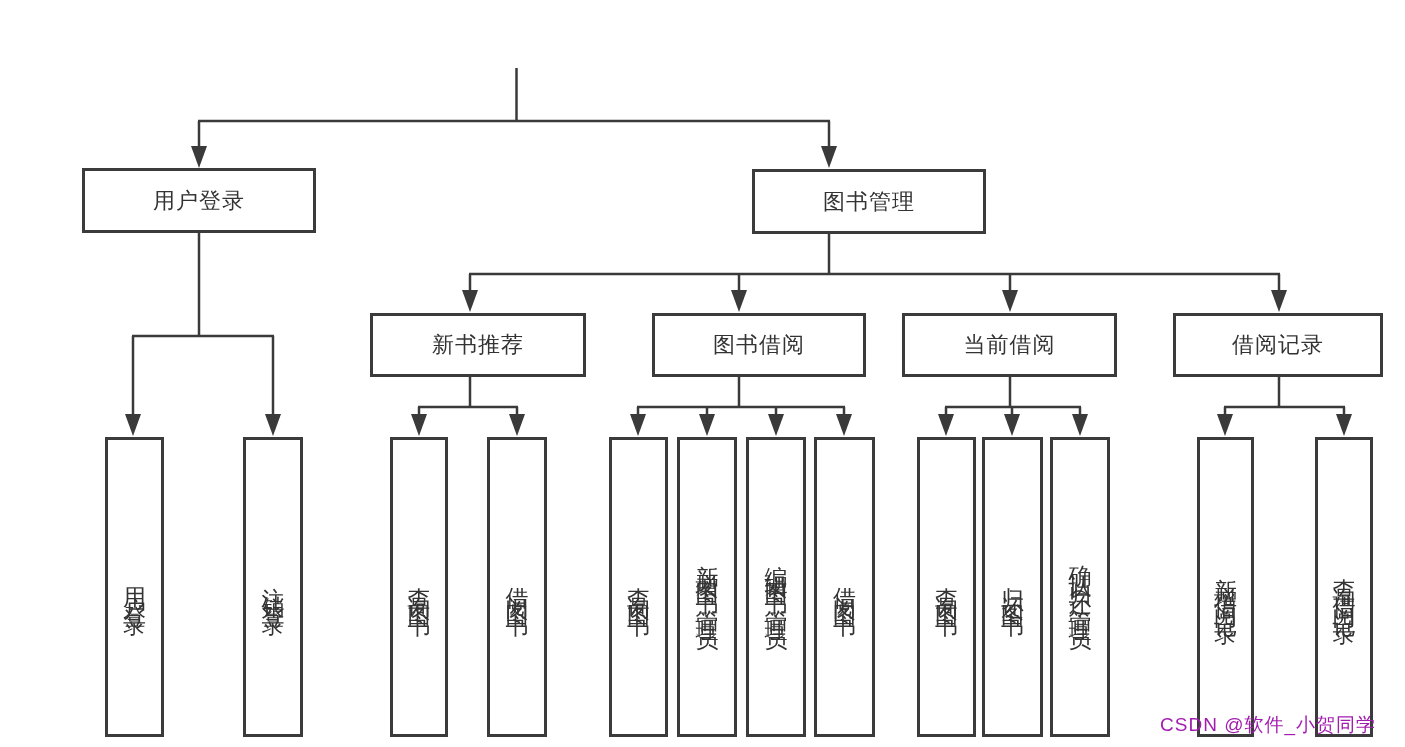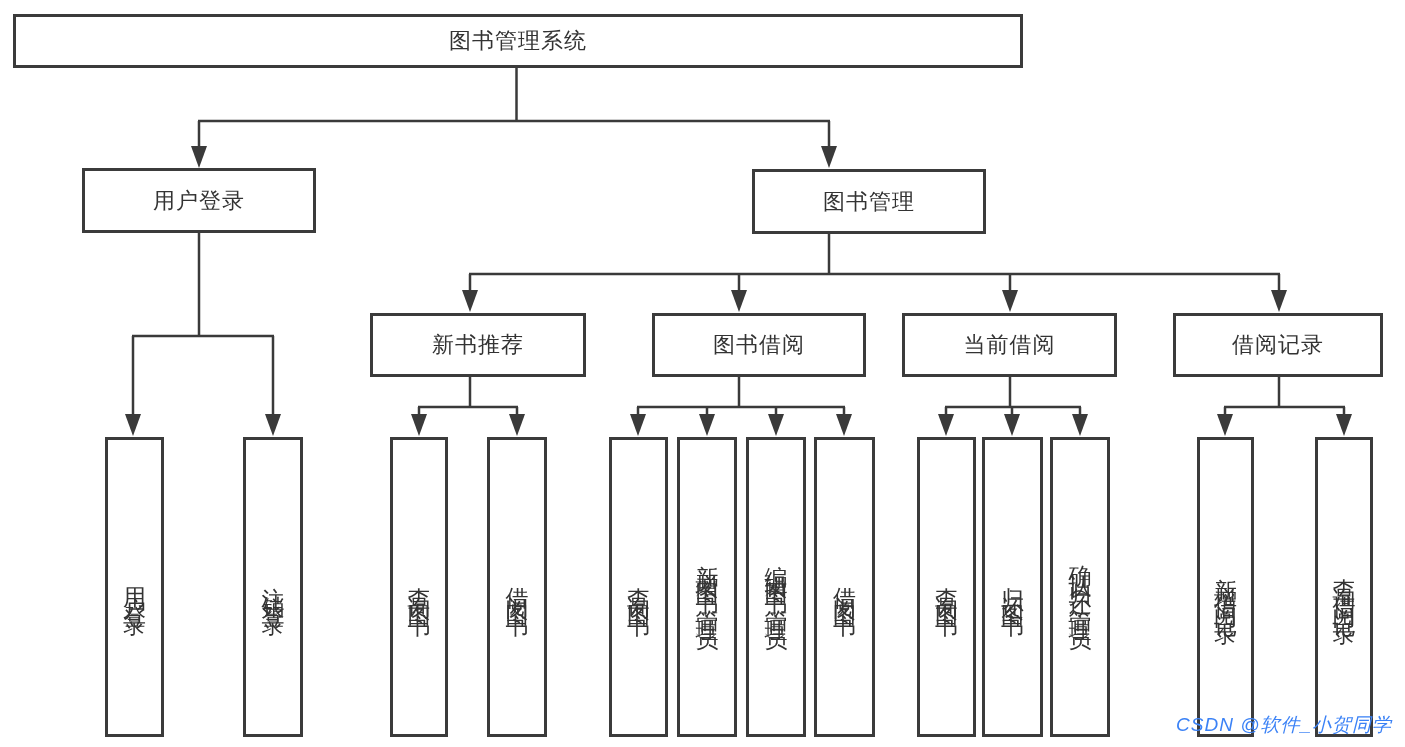--- a/index.html
+++ b/index.html
@@ -26,28 +26,27 @@
   .vtext{
     writing-mode:vertical-rl;
     text-orientation:mixed;
     letter-spacing:9px;
     line-height:1;
     white-space:nowrap;
     color:#333333;
   }
   .watermark{
     position:absolute;
-    right:13px;
+    right:29px;
     top:712px;
     font-size:19px;
-    color:#3b82f6;
+    color:#a21caf;
     letter-spacing:1px;
     z-index:5;
     white-space:nowrap;
-    font-style:italic;
   }
 </style>
 </head>
 <body>
 
 <div class="stage">
 
   <svg class="connectors" width="1405" height="747" viewBox="0 0 1405 747" xmlns="http://www.w3.org/2000/svg">
       <line x1="516.5" y1="68" x2="516.5" y2="122" stroke="#3a3a3a" stroke-width="2.5"></line>
       <line x1="199" y1="233" x2="199" y2="337" stroke="#3a3a3a" stroke-width="2.5"></line>
@@ -96,21 +95,20 @@
       <line x1="1012" y1="407" x2="1012" y2="420" stroke="#3a3a3a" stroke-width="2.5"></line>
       <polygon points="1004,414 1020,414 1012,436" fill="#3a3a3a"></polygon>
       <line x1="1080" y1="407" x2="1080" y2="420" stroke="#3a3a3a" stroke-width="2.5"></line>
       <polygon points="1072,414 1088,414 1080,436" fill="#3a3a3a"></polygon>
       <line x1="1225" y1="407" x2="1225" y2="420" stroke="#3a3a3a" stroke-width="2.5"></line>
       <polygon points="1217,414 1233,414 1225,436" fill="#3a3a3a"></polygon>
       <line x1="1344" y1="407" x2="1344" y2="420" stroke="#3a3a3a" stroke-width="2.5"></line>
       <polygon points="1336,414 1352,414 1344,436" fill="#3a3a3a"></polygon>
     </svg>
 
-  <div class="box h" style="left:13px;top:14px;width:1010px;height:54px">图书管理系统</div>
 
   <div class="box h" style="left:82px;top:168px;width:234px;height:65px">用户登录</div>
   <div class="box h" style="left:752px;top:169px;width:234px;height:65px">图书管理</div>
 
   <div class="box h" style="left:370px;top:313px;width:216px;height:64px">新书推荐</div>
   <div class="box h" style="left:652px;top:313px;width:214px;height:64px">图书借阅</div>
   <div class="box h" style="left:902px;top:313px;width:215px;height:64px">当前借阅</div>
   <div class="box h" style="left:1173px;top:313px;width:210px;height:64px">借阅记录</div>
 
   <div class="box leaf" style="left:105px;top:437px;width:59px;height:300px">

